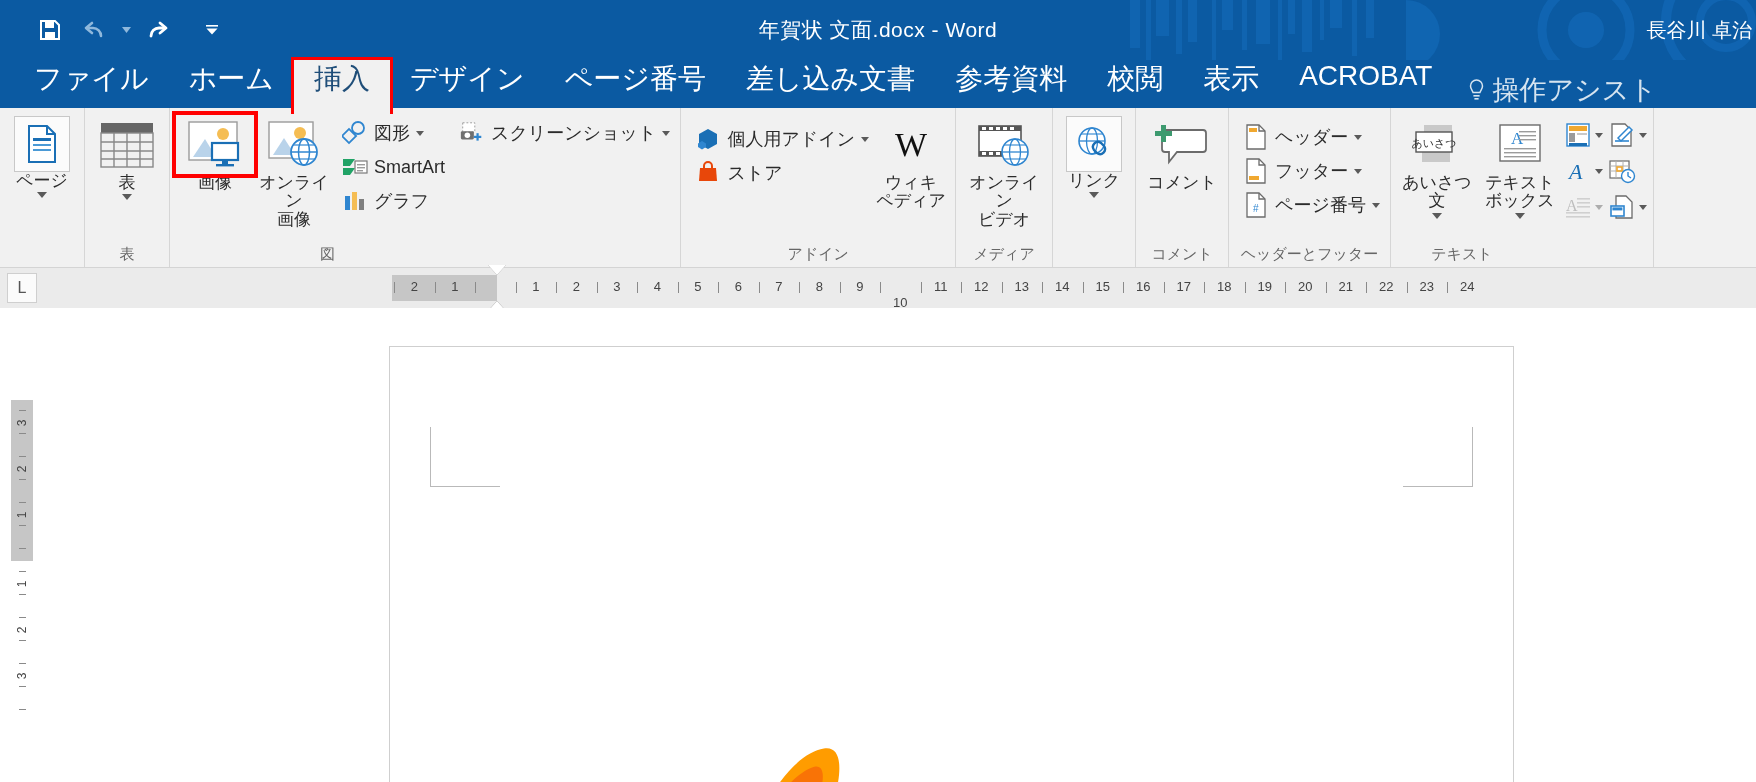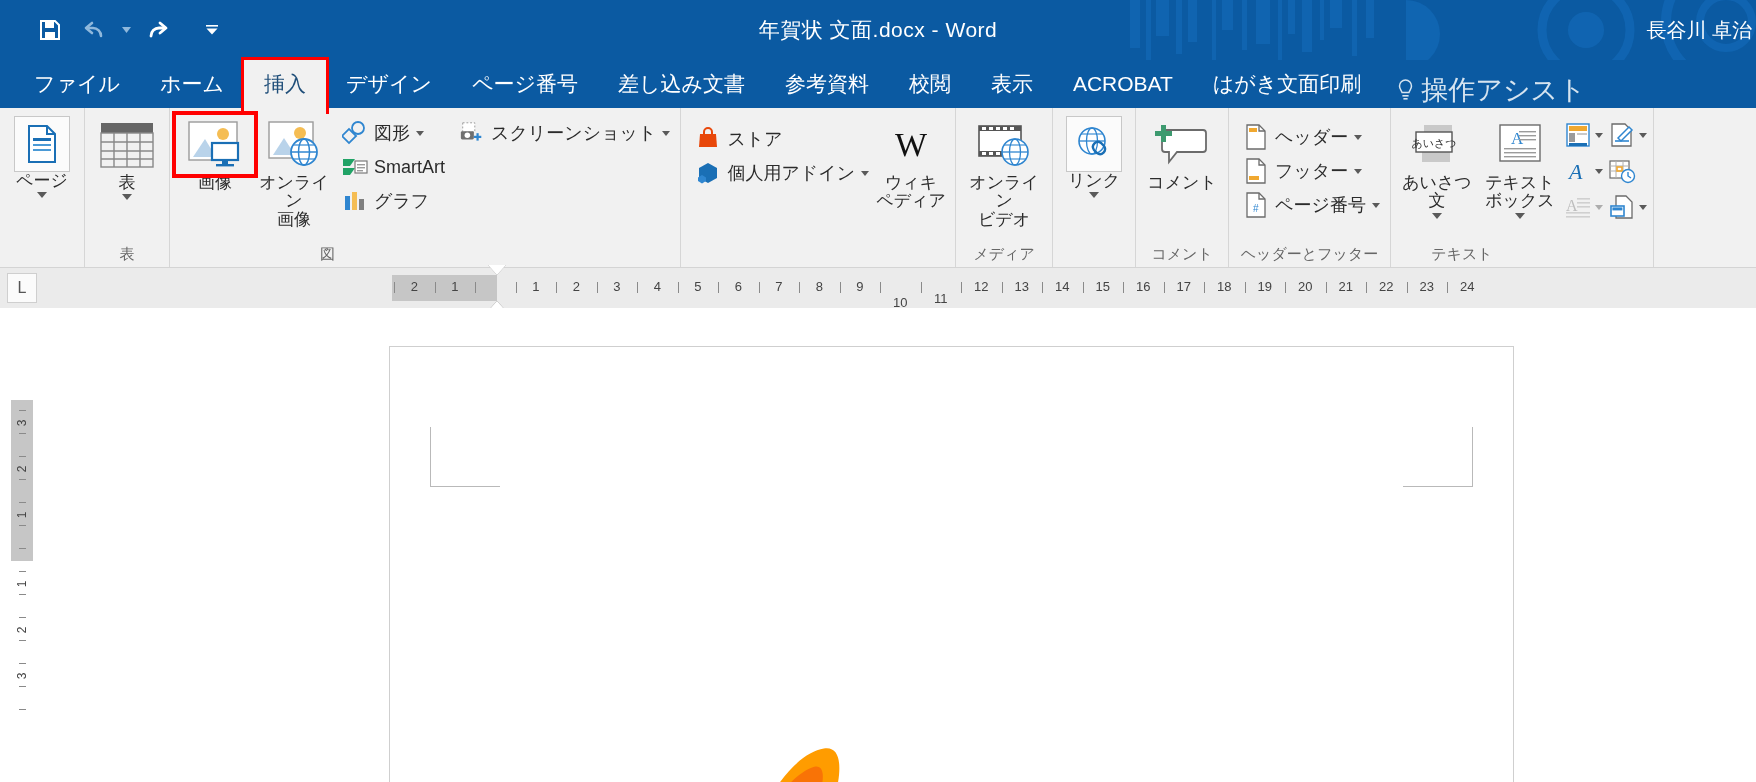--- a/index.html
+++ b/index.html
@@ -40,23 +40,23 @@
 
   
   .tabbar {
     position: relative;
     height: 48px;
     background: #0b5aa2;
     display: flex; align-items: stretch;
     padding-left: 14px;
   }
   .tab {
-    display: flex; align-items: center; justify-content: center;
+    display: flex; justify-content: center;
     padding: 0 20px;
-    color: #ffffff; font-size: 21px;
+    color: #ffffff; font-size: 28px;
     white-space: nowrap;
     position: relative;
   }
   .tab.active {
     background: #f1f1f1;
     color: #1f4e79;
   }
   .tab.highlight::after {
     content: "";
     position: absolute;
@@ -314,23 +314,20 @@
     </div>
   <div class="tab">
       <span>校閲</span>
     </div>
   <div class="tab">
       <span>表示</span>
     </div>
   <div class="tab">
       <span>ACROBAT</span>
     </div>
-  <div class="tab">
-      <span>はがき文面印刷</span>
-    </div>
   <div class="assist">
     <span>
       <svg width="17" height="22" viewBox="0 0 17 22">
           <path d="M8.5 1 a6 6 0 0 1 6 6 c0 3-2.2 4.6-2.6 6.6 H5.1 C4.7 11.6 2.5 10 2.5 7 a6 6 0 0 1 6-6z" fill="none" stroke="#d6e4f0" stroke-width="1.5"></path>
           <rect x="5.4" y="16" width="6.2" height="1.6" fill="#d6e4f0"></rect>
           <rect x="6.4" y="19" width="4.2" height="1.6" fill="#d6e4f0"></rect>
         </svg>
     </span>
     <span>操作アシスト</span>
   </div>
@@ -475,47 +472,48 @@
     </div>
     <div class="group-label" style="justify-content:flex-start; padding-left:150px;">図</div>
   </div>
 
   <div class="group">
     <div class="group-body" style="padding-left:10px">
       <div class="smallcol" style="padding-top:8px">
         <div class="smallbtn">
           <span class="sico">
             <svg width="26" height="24" viewBox="0 0 26 24">
-                <path d="M5 7 h16 l1 13 h-18 z" fill="#e8470a"></path>
-                <path d="M9 8 V5 a4 4 0 0 1 8 0 V8" fill="none" stroke="#e8470a" stroke-width="2"></path>
-              </svg>
-          </span>
-          <span>ストア</span>
-        </div>
-        <div class="smallbtn">
-          <span class="sico">
-            <svg width="26" height="24" viewBox="0 0 26 24">
                 <path d="M13 2 L22 7 V17 L13 22 L4 17 V7 Z" fill="#1a6fb5"></path>
                 <path d="M7 14 L11 16.5 V20 L7 22.5 L3 20 V16.5 Z" fill="#2f86d0"></path>
               </svg>
           </span>
           <span>個人用アドイン</span>
           <span class="caret caret-sm"></span>
         </div>
+        <div class="smallbtn">
+          <span class="sico">
+            <svg width="26" height="24" viewBox="0 0 26 24">
+                <path d="M5 7 h16 l1 13 h-18 z" fill="#e8470a"></path>
+                <path d="M9 8 V5 a4 4 0 0 1 8 0 V8" fill="none" stroke="#e8470a" stroke-width="2"></path>
+              </svg>
+          </span>
+          <span>ストア</span>
+        </div>
       </div>
       <div class="bigbtn" style="width:76px">
         <div class="bico">
           <svg width="50" height="44" viewBox="0 0 50 44">
               <text x="25" y="33" font-family="'Liberation Serif', serif" font-size="34" text-anchor="middle" fill="#111111">W</text>
             </svg>
         </div>
         <div class="blab">ウィキ
 ペディア</div>
       </div>
     </div>
+    <div class="group-label">アドイン</div>
   </div>
 
   <div class="group">
     <div class="group-body">
       <div class="bigbtn" style="width:84px">
         <div class="bico">
           <svg width="58" height="50" viewBox="0 0 58 50">
               <rect x="4" y="6" width="42" height="30" fill="#ffffff" stroke="#555555" stroke-width="1.6"></rect>
               <g fill="#555555">
                 <rect x="4" y="6" width="42" height="5"></rect>
@@ -784,21 +782,21 @@
           <span class="hr-num" style="left: 240.975px;">6</span>
           <span class="hr-tick" style="left: 220.725px;"></span>
           <span class="hr-num" style="left: 281.475px;">7</span>
           <span class="hr-tick" style="left: 261.225px;"></span>
           <span class="hr-num" style="left: 321.975px;">8</span>
           <span class="hr-tick" style="left: 301.725px;"></span>
           <span class="hr-num" style="left: 362.475px;">9</span>
           <span class="hr-tick" style="left: 342.225px;"></span>
           <span class="hr-num" style="left: 402.975px; margin-top: 16px;">10</span>
           <span class="hr-tick" style="left: 382.725px;"></span>
-          <span class="hr-num" style="left: 443.475px; margin-top: 12px;">11</span>
+          <span class="hr-num" style="left: 443.475px;">11</span>
           <span class="hr-tick" style="left: 423.225px;"></span>
           <span class="hr-num" style="left: 483.975px;">12</span>
           <span class="hr-tick" style="left: 463.725px;"></span>
           <span class="hr-num" style="left: 524.475px;">13</span>
           <span class="hr-tick" style="left: 504.225px;"></span>
           <span class="hr-num" style="left: 564.975px;">14</span>
           <span class="hr-tick" style="left: 544.725px;"></span>
           <span class="hr-num" style="left: 605.475px;">15</span>
           <span class="hr-tick" style="left: 585.225px;"></span>
           <span class="hr-num" style="left: 645.975px;">16</span>

